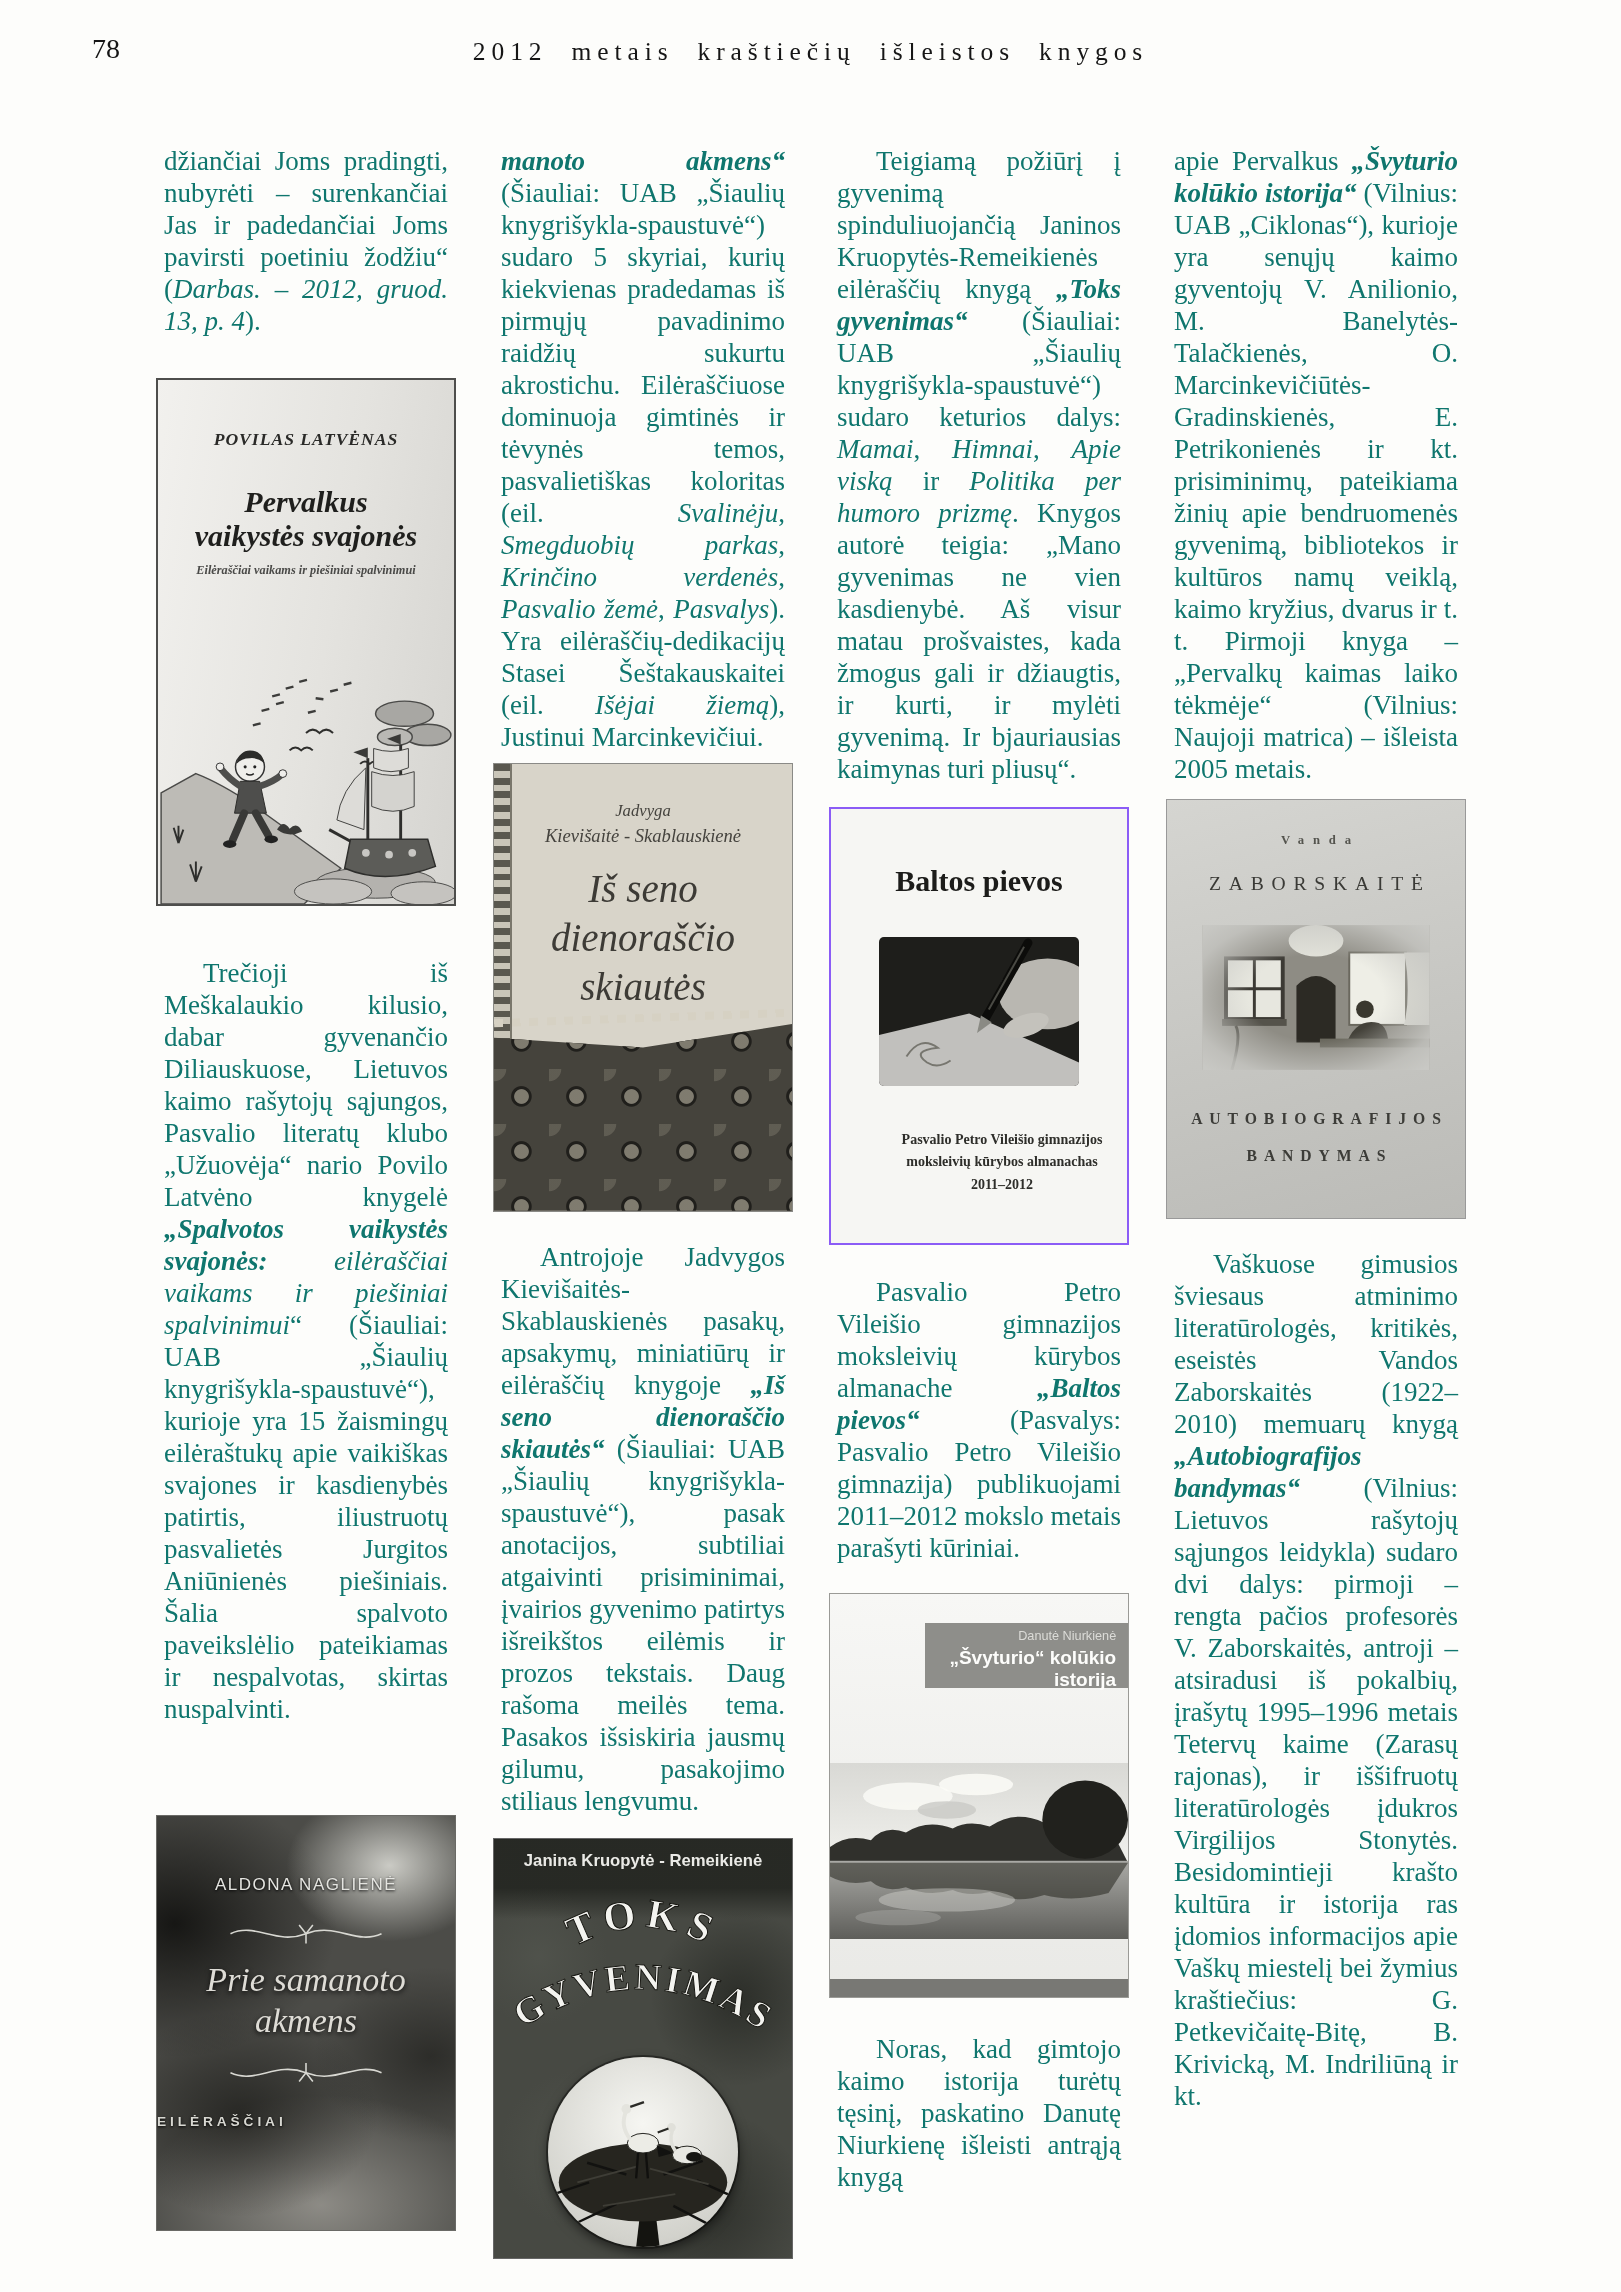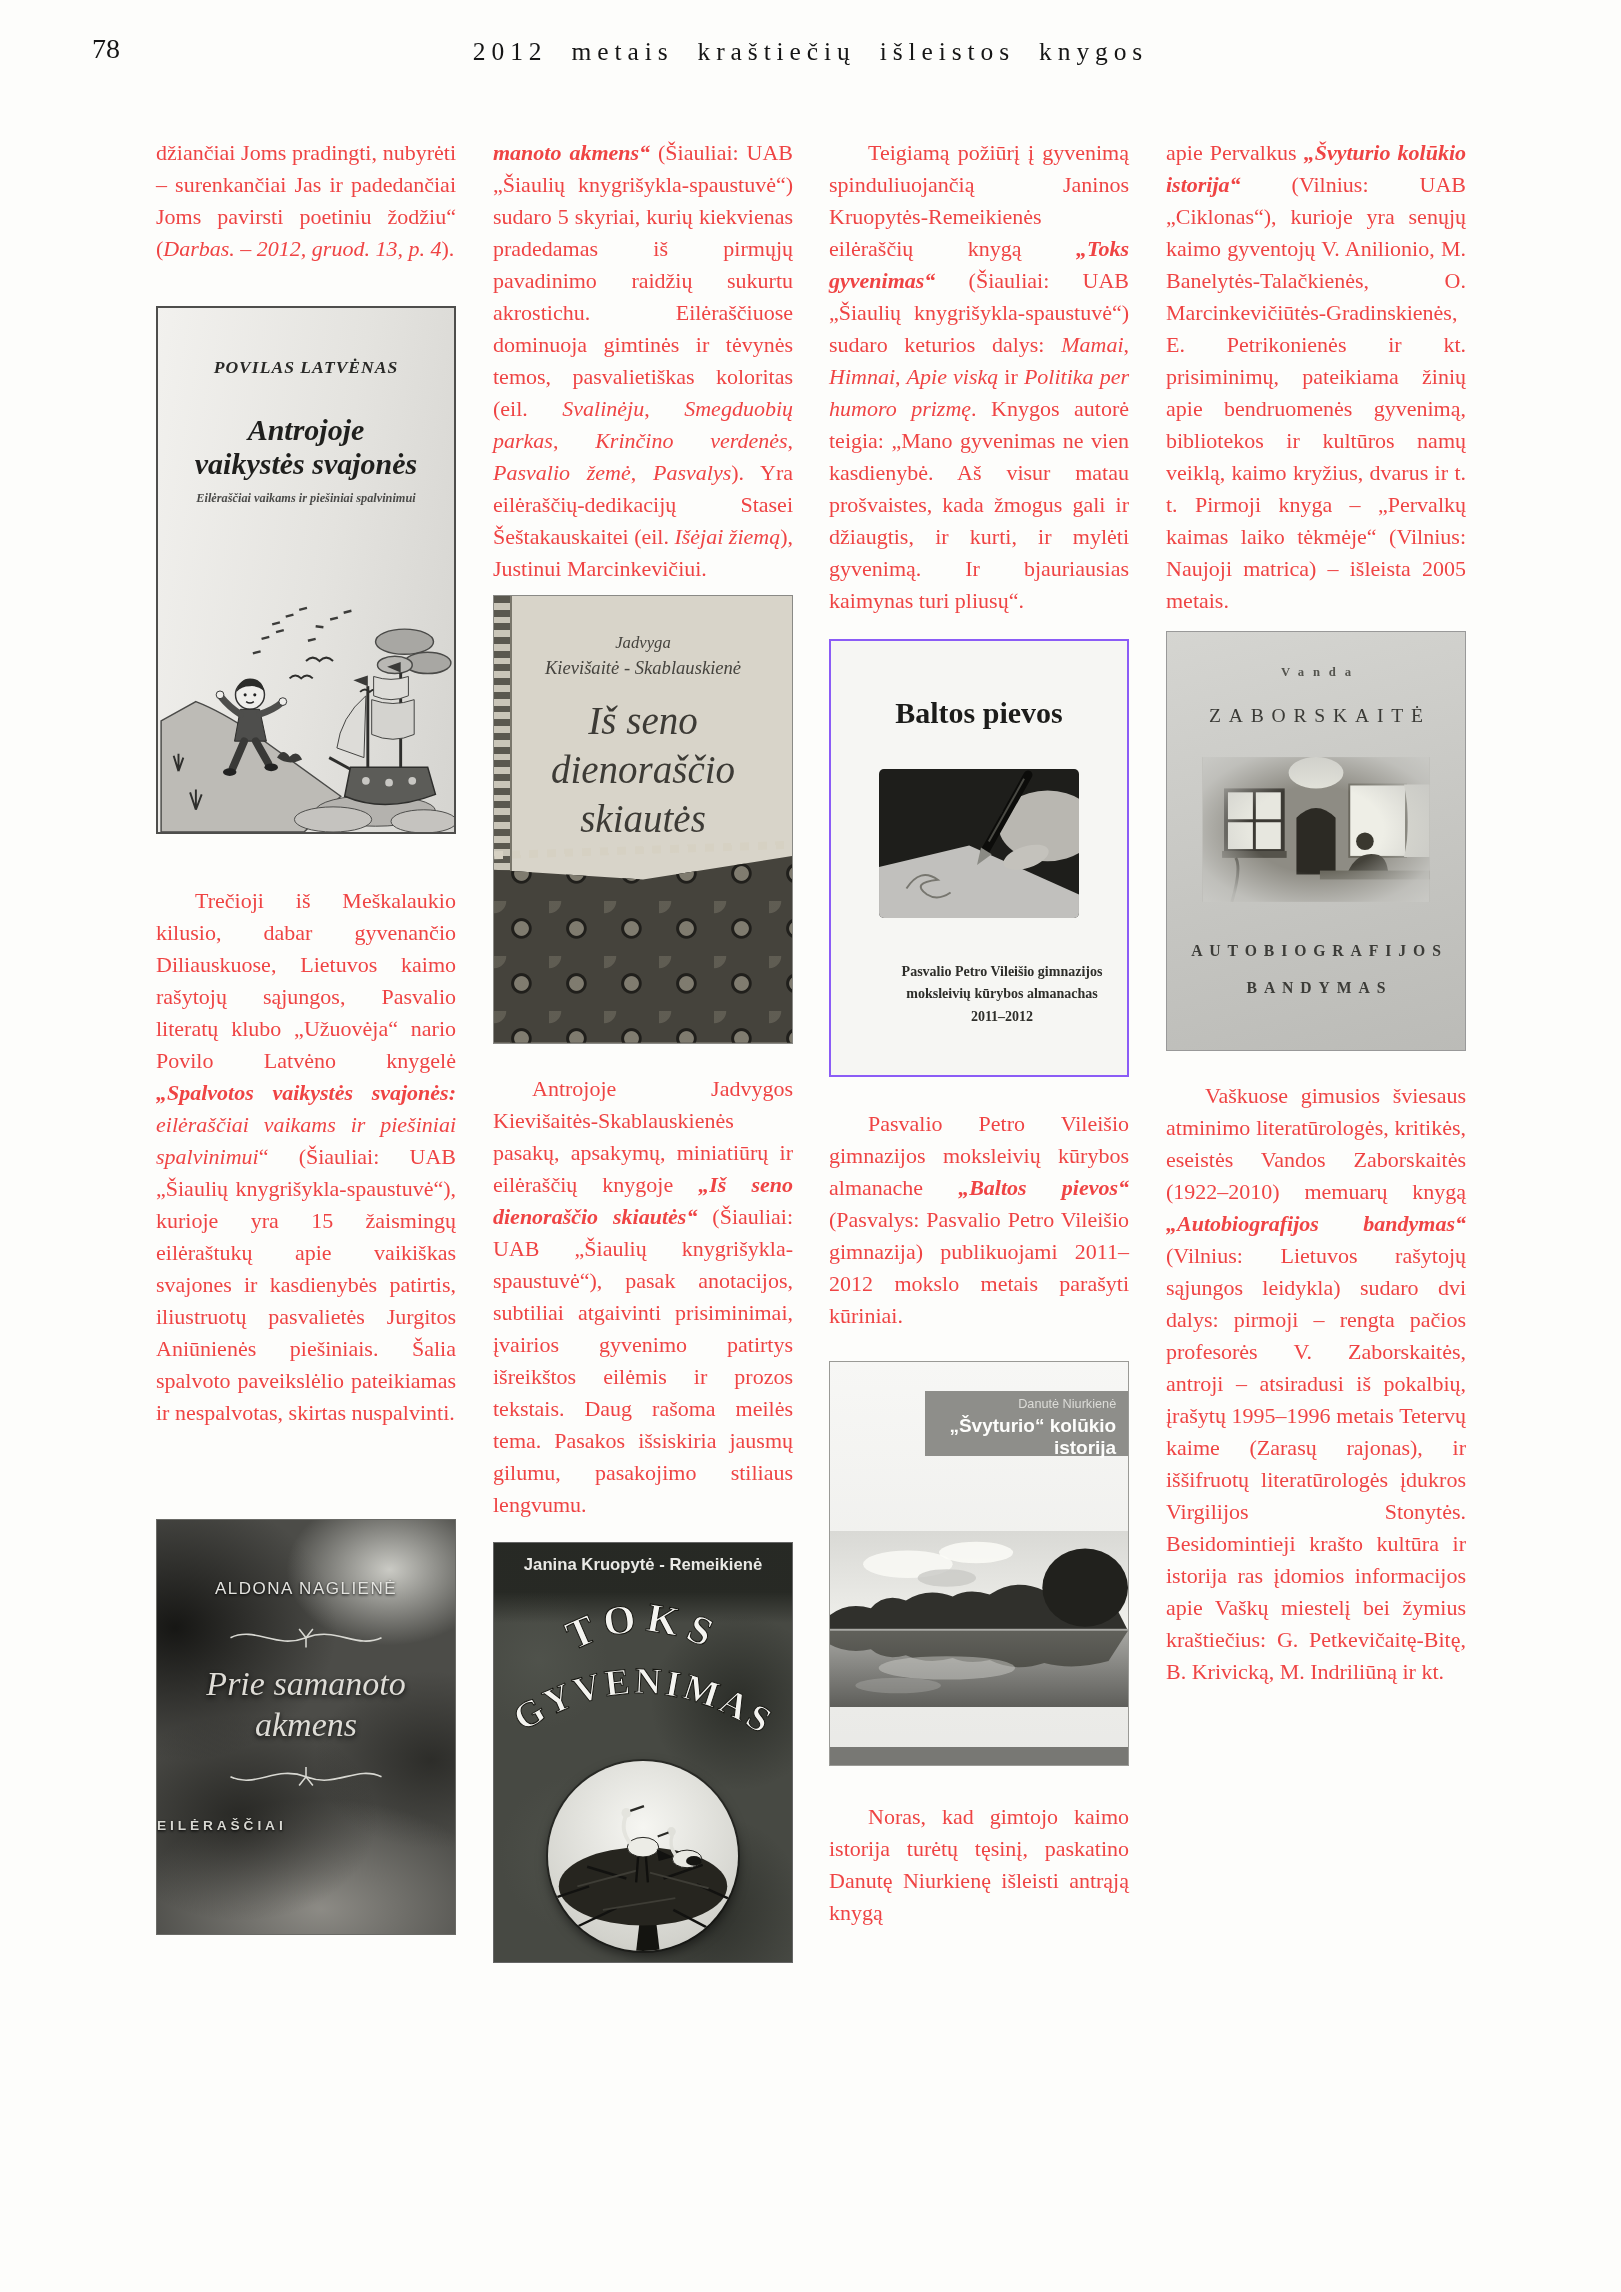--- a/index.html
+++ b/index.html
@@ -7,21 +7,21 @@
     width:1621px;height:2293px;position:relative;
     background:#fdfdfb;color:#161616;
     font-family:"Liberation Serif","DejaVu Serif",serif;
     overflow:hidden;
   }
   .pagenum{position:absolute;left:92px;top:33px;font-size:28px;}
   .runtitle{position:absolute;left:235px;right:235px;top:37px;text-align:center;
     font-size:25.5px;letter-spacing:5.9px;word-spacing:11.8px;white-space:nowrap;}
   .col{position:absolute;top:137px;width:300px;}
   #col1{left:156px}#col2{left:493px}#col3{left:829px}#col4{left:1166px}
-  p.body{font-size:22px;line-height:32px;text-align:justify;margin:0;color:#ef4444;}
+  p.body{font-size:27px;line-height:32px;text-align:justify;margin:8px;color:#0f766e;}
   .ind{text-indent:39px;}
   .seg-i{font-style:italic}
   .seg-bi{font-weight:bold;font-style:italic}
 
   .cover{position:relative;width:100%;overflow:hidden;box-sizing:border-box;}
 
   
   .cover1{height:528px;margin-top:41px;border:2.9px solid #4e4e4c;
     background:linear-gradient(100deg,#f2f1ee 0%,#e4e3df 55%,#d5d4d0 100%);}
   .c1-author{margin-top:49px;text-align:center;font-weight:bold;font-style:italic;
@@ -133,21 +133,21 @@
 
   <div class="pagenum">78</div>
   <div class="runtitle">2012 metais kraštiečių išleistos knygos</div>
 
   <div class="col" id="col1">
     <p class="body"><span>džiančiai Joms pradingti, nubyrėti – surenkančiai Jas ir padedančiai Joms pavirsti poetiniu žodžiu“ (</span><span class="seg-i">Darbas. – 2012, gruod. 13, p. 4</span><span>).</span></p>
 
     <div class="cover cover1">
       <div class="c1-author">POVILAS LATVĖNAS</div>
       <div class="c1-title">
-        <div>Antrojoje</div>
+        <div>Pervalkus</div>
         <div>vaikystės svajonės</div>
       </div>
       <div class="c1-subtitle">Eilėraščiai vaikams ir piešiniai spalvinimui</div>
       <svg class="c1-illu" viewBox="0 0 300 235" preserveAspectRatio="xMidYMax meet">
         <g stroke="#3c3c3a" stroke-width="2.5">
           <line x1="115" y1="20" x2="123" y2="18"></line>
             <line x1="129" y1="12" x2="137" y2="10"></line>
           <line x1="143" y1="5" x2="151" y2="3"></line>
             <line x1="104" y1="35" x2="112" y2="33"></line>
           <line x1="119" y1="28" x2="127" y2="26"></line>

